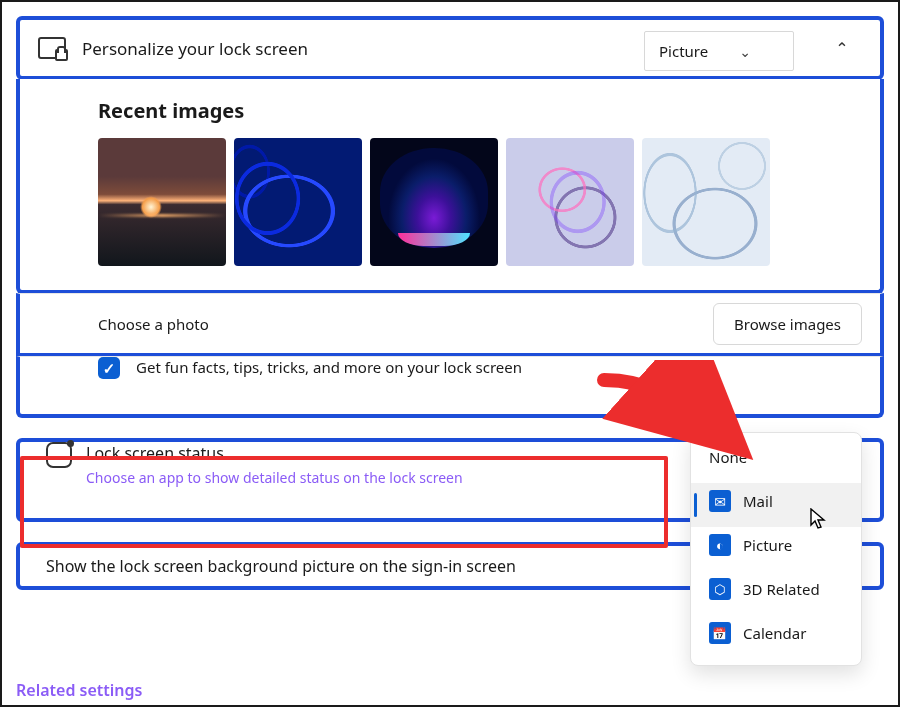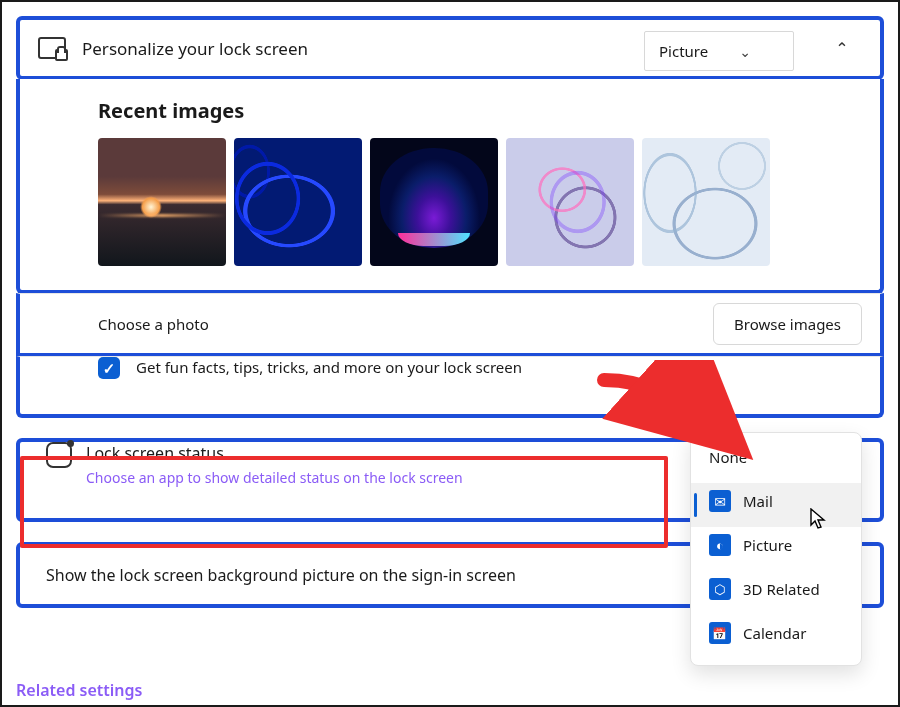--- a/index.html
+++ b/index.html
@@ -164,21 +164,21 @@
   .ic-appcircle::after{
     content:""; position:absolute; right:-4px; top:-4px;
     width:7px; height:7px; border-radius:50%; background:#333;
   }
   .r-status .tit { font-size: 16px; }
   .r-status .sub { font-size: 14px; color:#8b5cf6; margin-top:4px;}
 
   
   .gap2 { height: 20px; }
   .r-show {
-    height: 66px;
+    height: 48px;
     display:flex; align-items:center;
     padding: 0 18px 0 26px;
     font-size: 16px;
   }
 
   
   .related {
     position: absolute;
     left: 14px; bottom: 4px;
     font-size: 16px; font-weight: 600;

